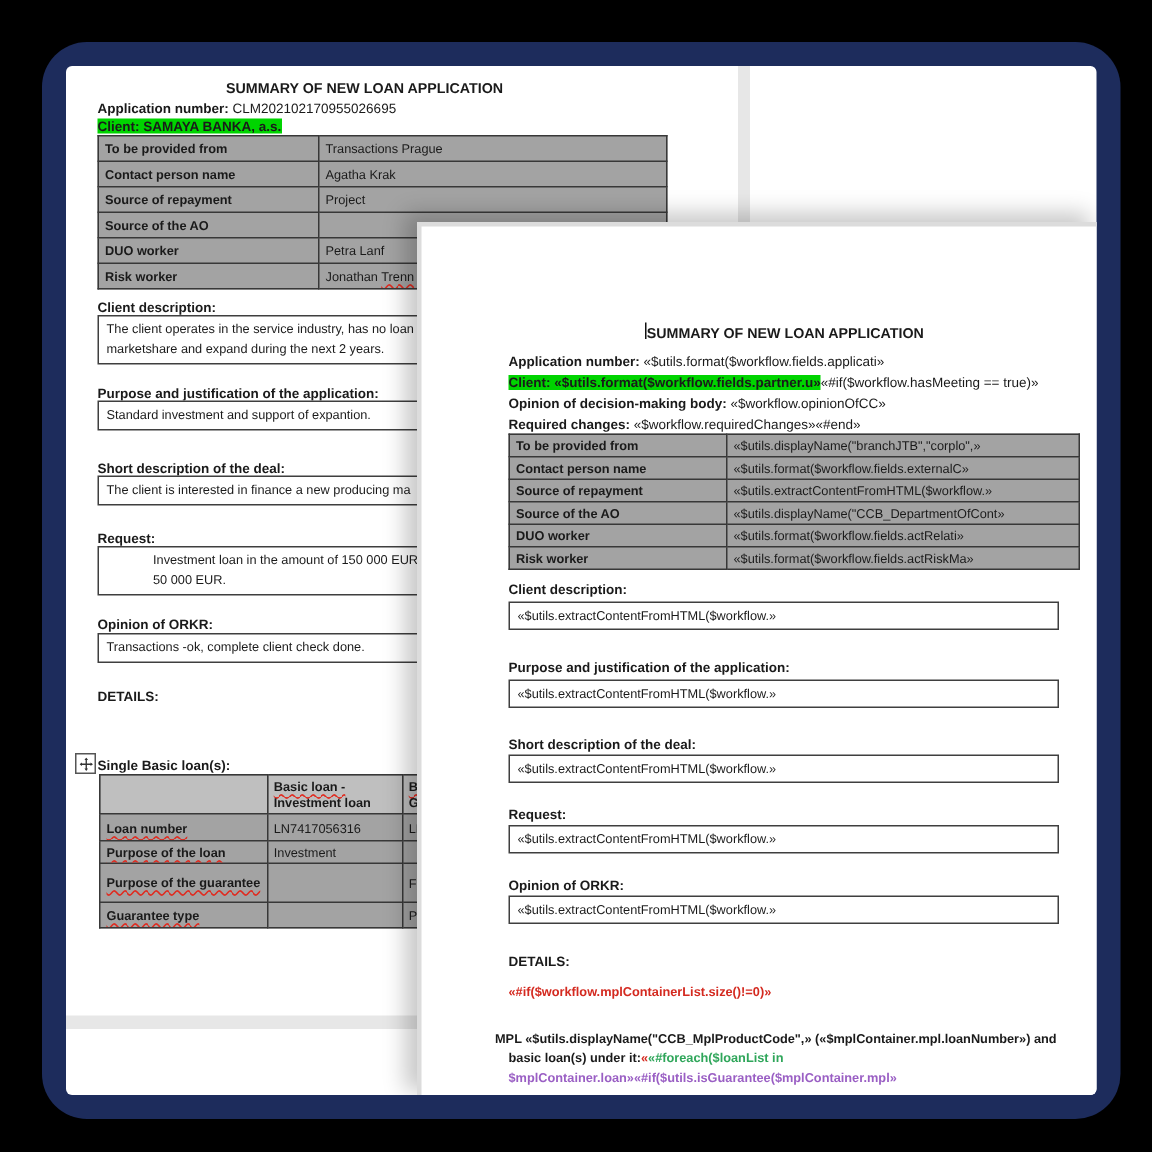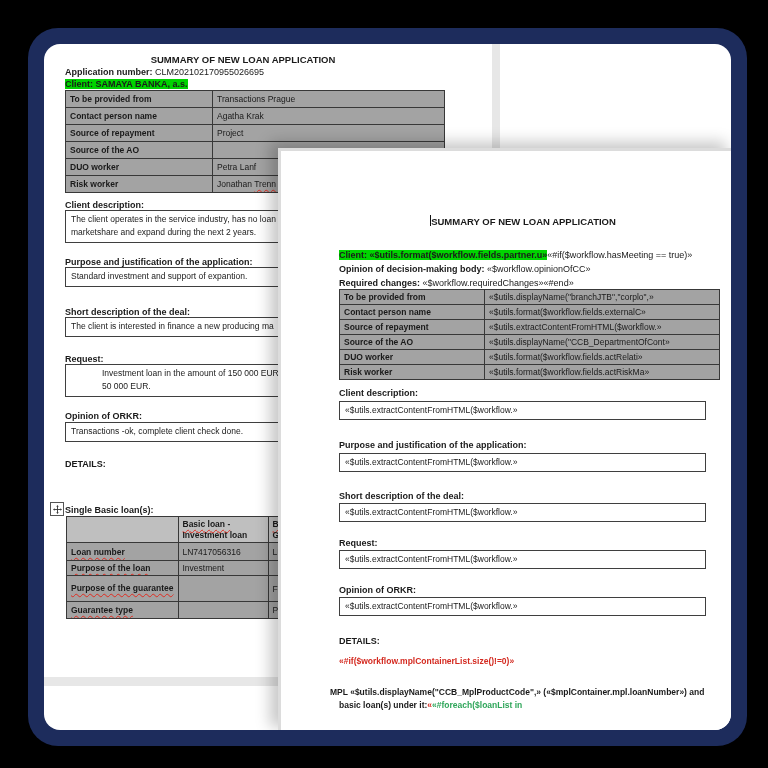--- a/index.html
+++ b/index.html
@@ -6,21 +6,21 @@
   body{
     width:768px;height:768px;background:#000;overflow:hidden;
     font-family:"Liberation Sans",sans-serif;position:relative;
   }
   .frame{
     position:absolute;left:28px;top:28px;width:719px;height:718px;
     background:#1d2c5c;border-radius:30px;
   }
   .inner{
     position:absolute;left:16px;top:16px;right:16px;bottom:16px;
-    background:#ffffff;border-radius:16px;overflow:hidden;
+    background:#ffffff;border-radius:4px;overflow:hidden;
   }
   .gray-vstrip{position:absolute;left:448px;top:0;width:8px;height:104px;background:#e7e7e7;}
   .gray-hband{position:absolute;left:0;top:633px;width:240px;height:9px;background:#e7e7e7;}
 
   .doc-line{position:absolute;font-size:9px;line-height:12px;white-space:nowrap;color:#1a1a1a;}
   .b{font-weight:bold;}
   .title{font-weight:bold;font-size:9.5px;text-align:center;white-space:nowrap;}
   .hl{background:#00d400;text-align:right;}
   .box{
     position:absolute;border:1px solid #3f3f3f;background:#fff;
@@ -179,20 +179,23 @@
       </tbody>
         </table>
     </div>
 
     <div class="panel">
 
       <div class="doc-line title" style="left:58px;top:64px;width:368px;">
         <span class="caret" style="height:11px;"></span><span>SUMMARY OF NEW LOAN APPLICATION</span>
       </div>
 
+      <div class="doc-line" style="left:58px;top:84px;">
+        <span class="b">Application number:</span><span> «$utils.format($workflow.fields.applicati»</span>
+      </div>
 
       <div class="doc-line" style="left:58px;top:98px;">
         <span class="hl b">Client: «$utils.format($workflow.fields.partner.u»</span><span>«#if($workflow.hasMeeting == true)»</span>
       </div>
 
       <div class="doc-line" style="left:58px;top:112px;">
         <span class="b">Opinion of decision-making body:</span><span> «$workflow.opinionOfCC»</span>
       </div>
 
       <div class="doc-line" style="left:58px;top:126px;">
@@ -255,16 +258,17 @@
 
       <div class="doc-line b" style="left:58px;top:484px;">DETAILS:</div>
 
       <div class="code cred" style="left:58px;top:504px;">«#if($workflow.mplContainerList.size()!=0)»</div>
 
 
       <div class="code" style="left:49px;top:535px;">MPL «$utils.displayName("CCB_MplProductCode",» («$mplContainer.mpl.loanNumber») and</div>
       <div class="code" style="left:58px;top:548px;">
         <span>basic loan(s) under it:</span><span class="cred">«</span><span class="cgreen">«#foreach($loanList in</span>
       </div>
+      <div class="code cpurple" style="left:58px;top:561px;">$mplContainer.loan»«#if($utils.isGuarantee($mplContainer.mpl»</div>
 
     </div>
   </div>
 </div>
 
 </body></html>

